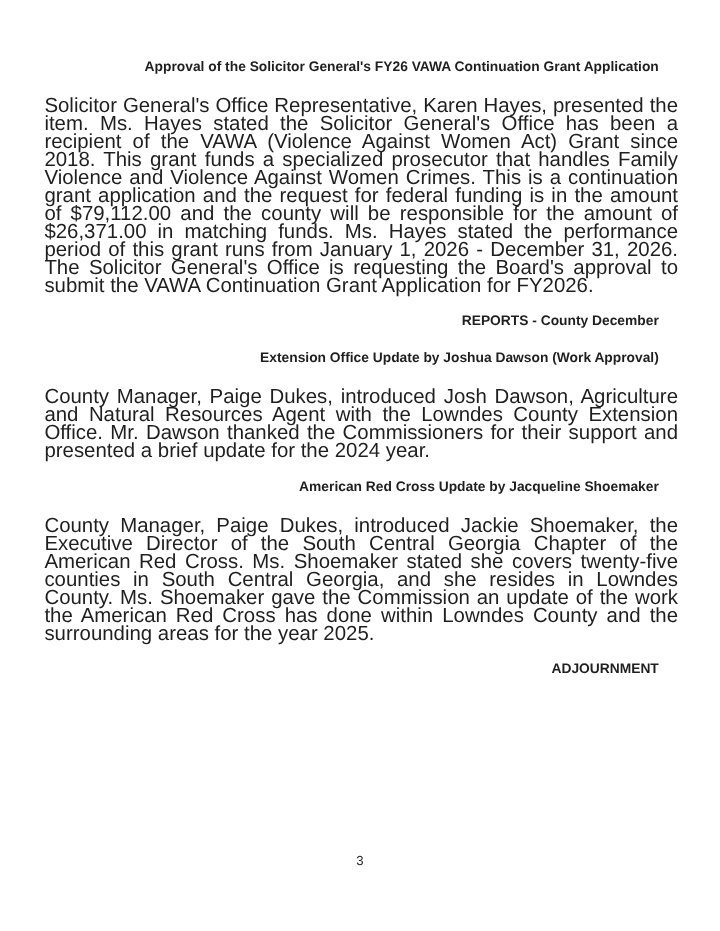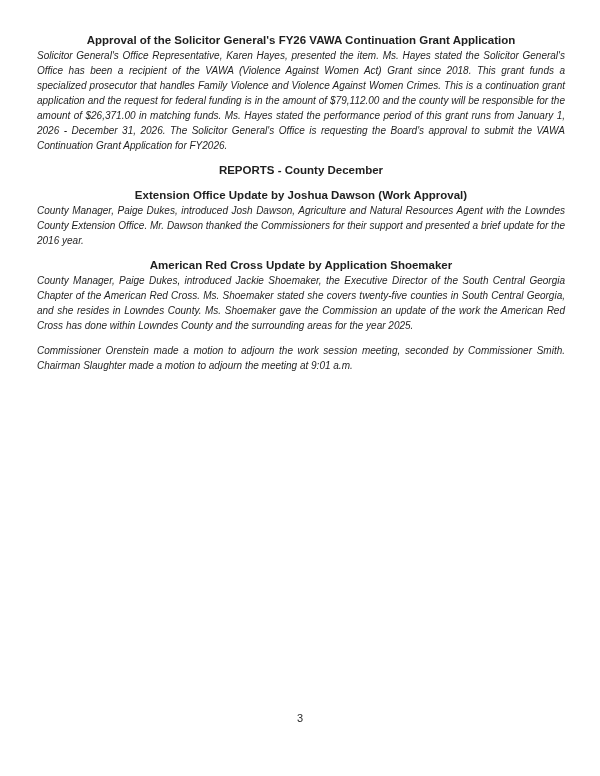--- a/index.html
+++ b/index.html
@@ -20,29 +20,28 @@
   .content {
     padding: 33px 35px 0 37px;
   }
   .block {
     margin: 0 0 10px 0;
   }
   .block h2 {
     font-size: 11.5px;
     line-height: 15px;
     font-weight: bold;
-    margin: 0;
-    text-align: center;
+    margin: 16px;
+    text-align: right;
   }
   .block p {
-    font-size: 10px;
+    font-size: 17px;
     line-height: 15px;
     margin: 0;
     text-align: justify;
-    font-style: italic;
   }
   .page-number {
     position: absolute;
     top: 711px;
     left: 0;
     width: 100%;
     text-align: center;
     font-size: 11px;
     line-height: 15px;
     color: #2a2a2a;
@@ -58,28 +57,28 @@
       <h2>Approval of the Solicitor General's FY26 VAWA Continuation Grant Application</h2>
       <p>Solicitor General's Office Representative, Karen Hayes, presented the item. Ms. Hayes stated the Solicitor General's Office has been a recipient of the VAWA (Violence Against Women Act) Grant since 2018.  This grant funds a specialized prosecutor that handles Family Violence and Violence Against Women Crimes. This is a continuation grant application and the request for federal funding is in the amount of $79,112.00 and the county will be responsible for the amount of $26,371.00 in matching funds. Ms. Hayes stated the performance period of this grant runs from January 1, 2026 - December 31, 2026. The Solicitor General's Office is requesting the Board's approval to submit the VAWA Continuation Grant Application for FY2026.</p>
     </section>
 
     <section class="block">
       <h2>REPORTS - County December</h2>
     </section>
 
     <section class="block">
       <h2>Extension Office Update by Joshua Dawson (Work Approval)</h2>
-      <p>County Manager, Paige Dukes, introduced Josh Dawson, Agriculture and Natural Resources Agent with the Lowndes County Extension Office. Mr. Dawson thanked the Commissioners for their support and presented a brief update for the 2016 year.</p>
+      <p>County Manager, Paige Dukes, introduced Josh Dawson, Agriculture and Natural Resources Agent with the Lowndes County Extension Office. Mr. Dawson thanked the Commissioners for their support and presented a brief update for the 2024 year.</p>
     </section>
 
     <section class="block">
-      <h2>American Red Cross Update by Application Shoemaker</h2>
+      <h2>American Red Cross Update by Jacqueline Shoemaker</h2>
       <p>County Manager, Paige Dukes, introduced Jackie Shoemaker, the Executive Director of the South Central Georgia Chapter of the American Red Cross. Ms. Shoemaker stated she covers twenty-five counties in South Central Georgia, and she resides in Lowndes County. Ms. Shoemaker gave the Commission an update of the work the American Red Cross has done within Lowndes County and the surrounding areas for the year 2025.</p>
     </section>
 
     <section class="block">
-      <p>Commissioner Orenstein made a motion to adjourn the work session meeting, seconded by Commissioner Smith. Chairman Slaughter made a motion to adjourn the meeting at 9:01 a.m.</p>
+      <h2>ADJOURNMENT</h2>
     </section>
 
   </div>
 
   <div class="page-number">3</div>
 </div>
 
 </body></html>

